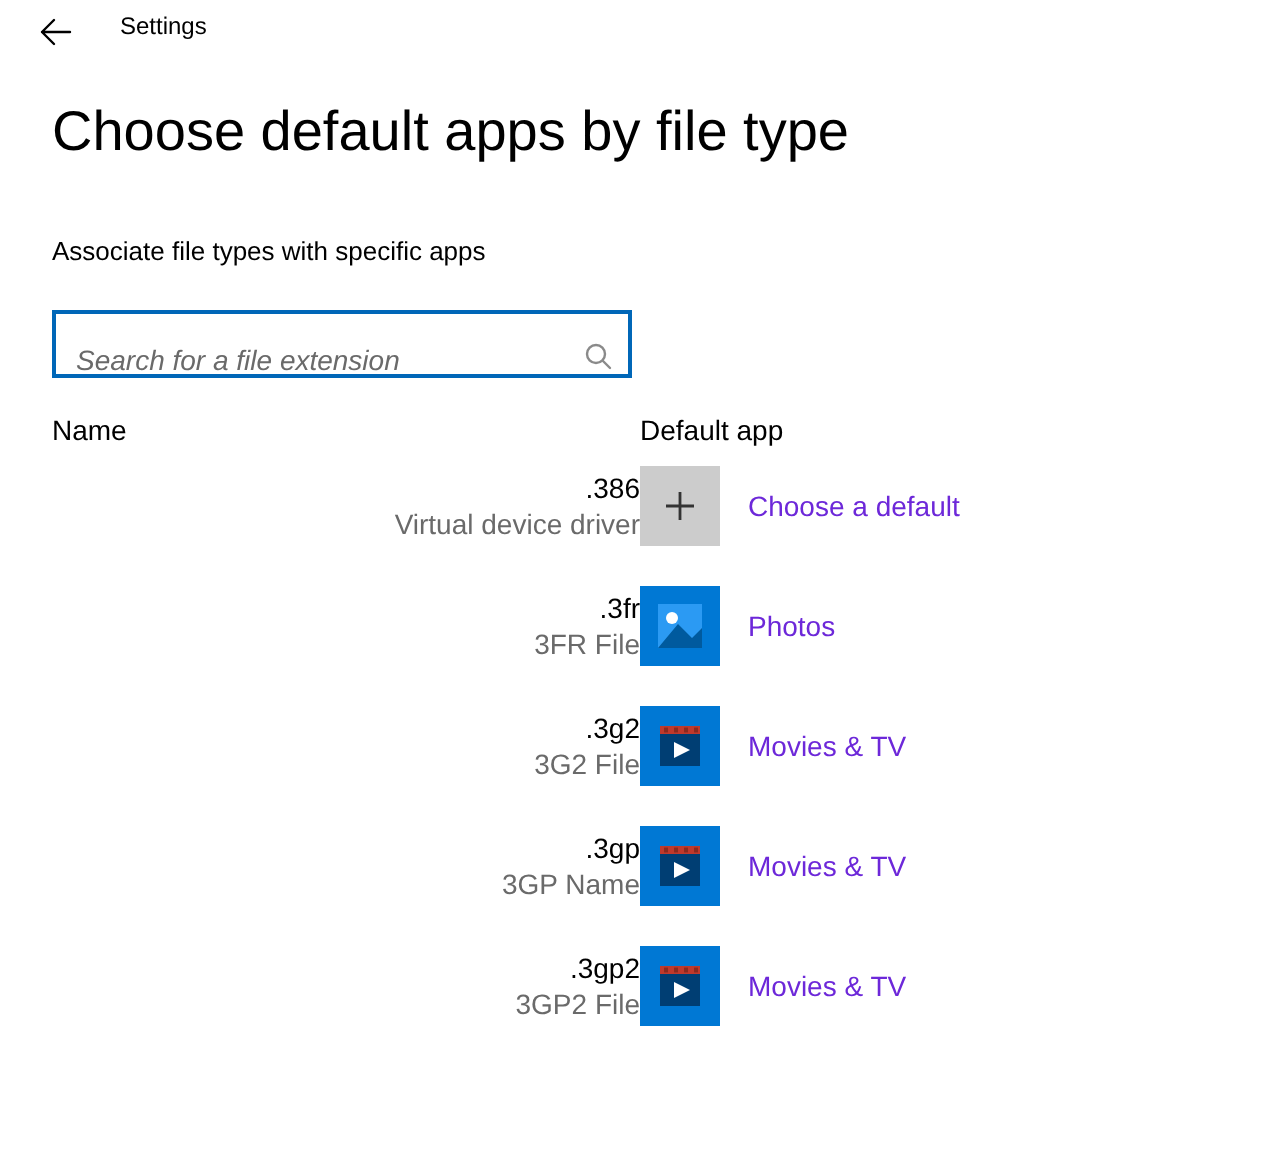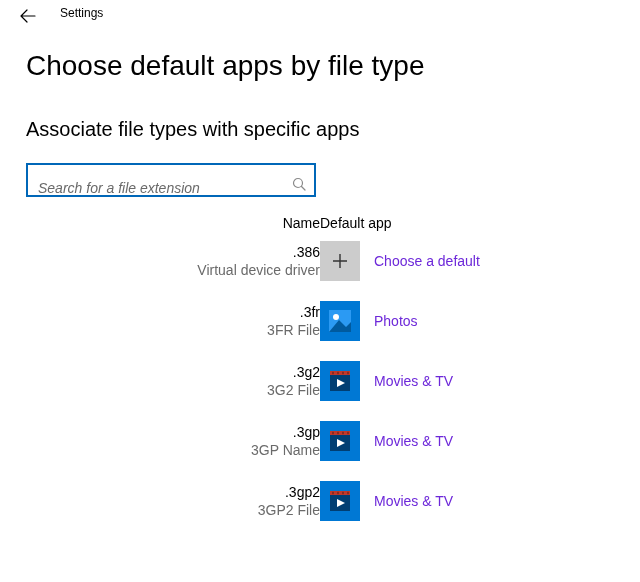--- a/index.html
+++ b/index.html
@@ -32,32 +32,32 @@
   .content {
     padding: 0 0 0 26px;
   }
   .page-title {
     font-size: 28px;
     font-weight: 400;
     margin: 24px 0 0 0;
     letter-spacing: 0;
   }
   .page-subtitle {
-    font-size: 20px;
+    font-size: 13px;
     font-weight: 400;
     margin: 36px 0 0 0;
     color: #000;
   }
   .search-wrap {
     margin-top: 22px;
     width: 290px;
     height: 34px;
     border: 2px solid #0067b8;
     display: flex;
-    align-items: flex-end;
+    align-items: center;
     padding: 16px 8px 0 8px;
   }
   .search-input {
     flex: 1;
     border: none;
     outline: none;
     font-size: 14px;
     color: #000;
     background: transparent;
     font-family: inherit;
@@ -69,21 +69,21 @@
   }
   .search-icon {
     color: #8a8a8a;
   }
   .headers {
     display: flex;
     margin-top: 18px;
     font-size: 14px;
     color: #000;
   }
-  .col-name { width: 294px; text-align: right; }
+  .col-name { width: 294px; }
   .col-app { flex: 1; }
   .rows { margin-top: 10px; }
   .row {
     display: flex;
     align-items: center;
     margin-bottom: 20px;
     text-align: right;
   }
   .ft-col {
     width: 294px;

